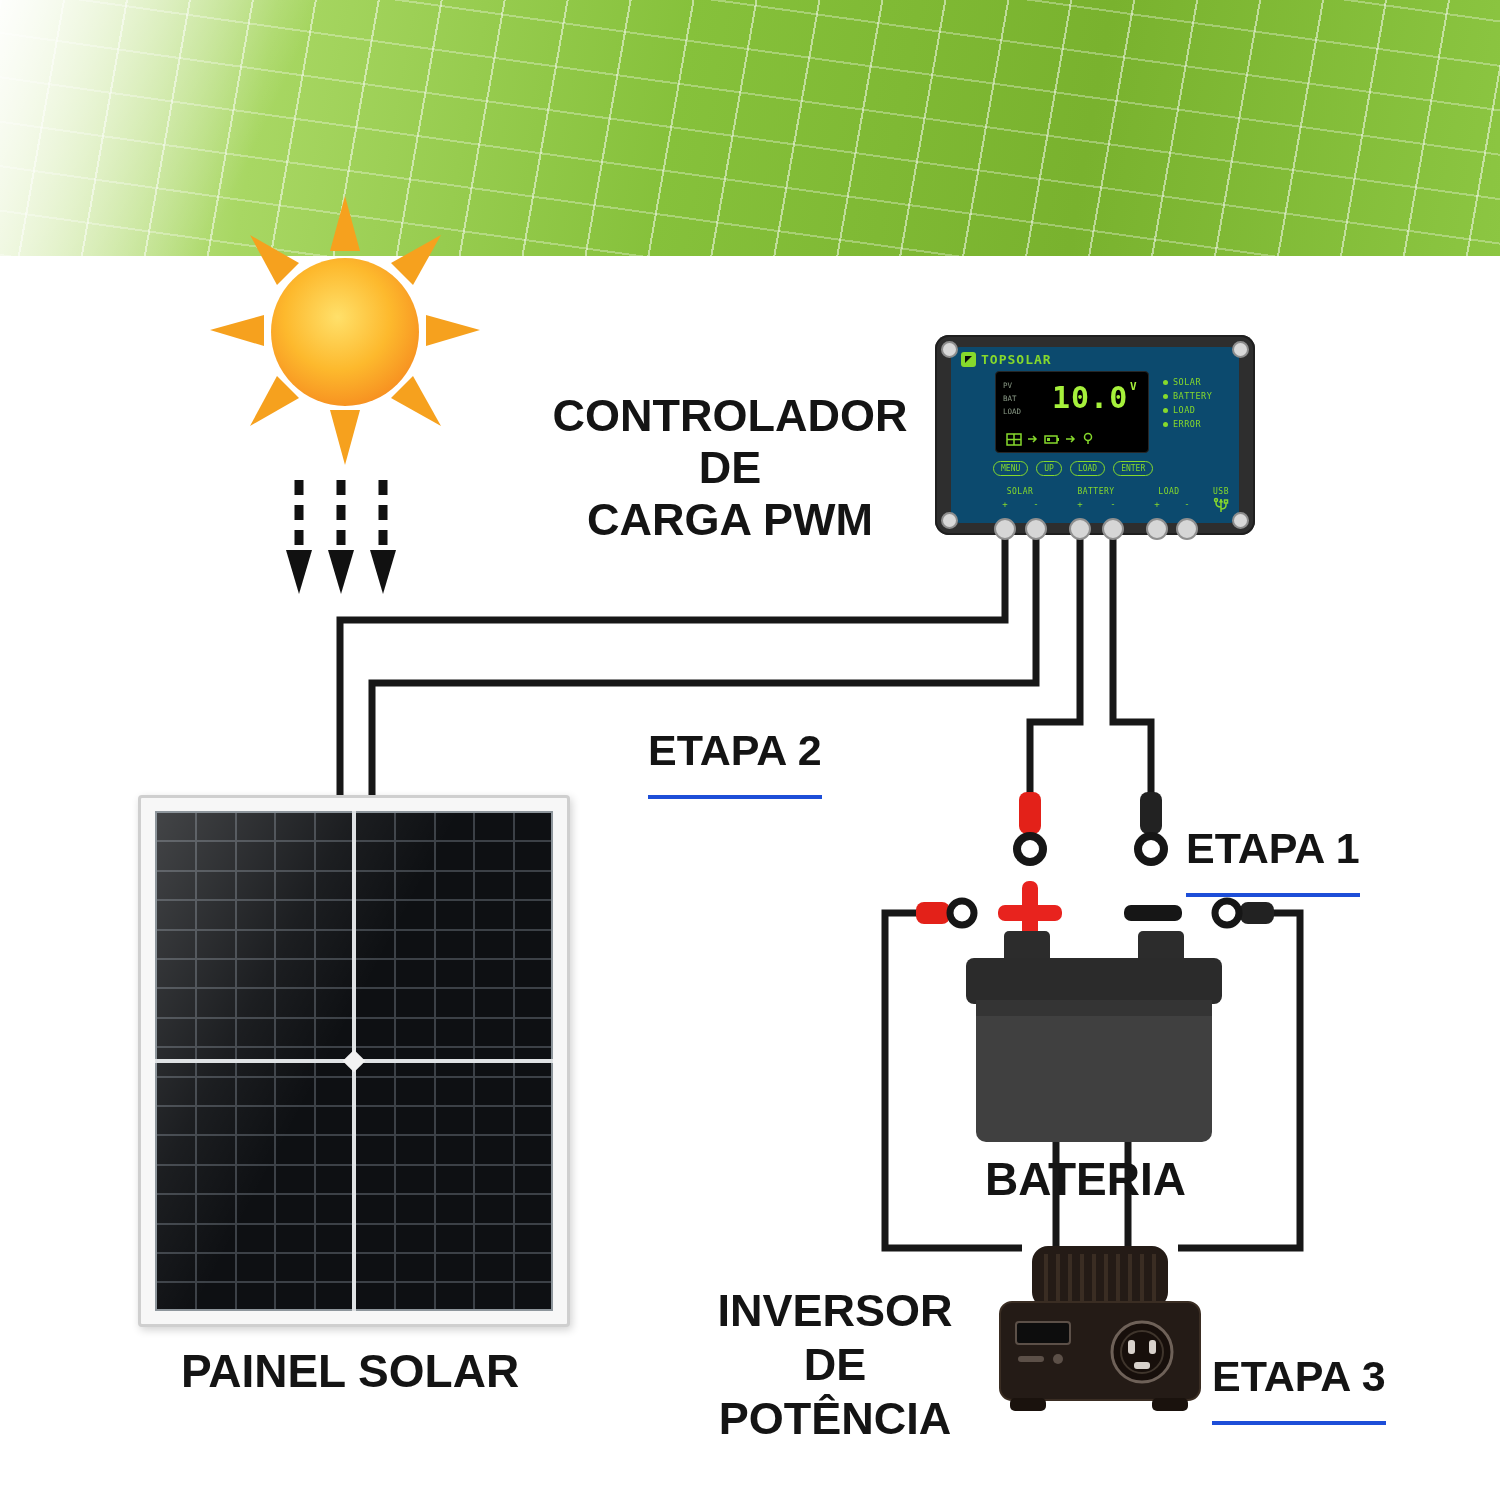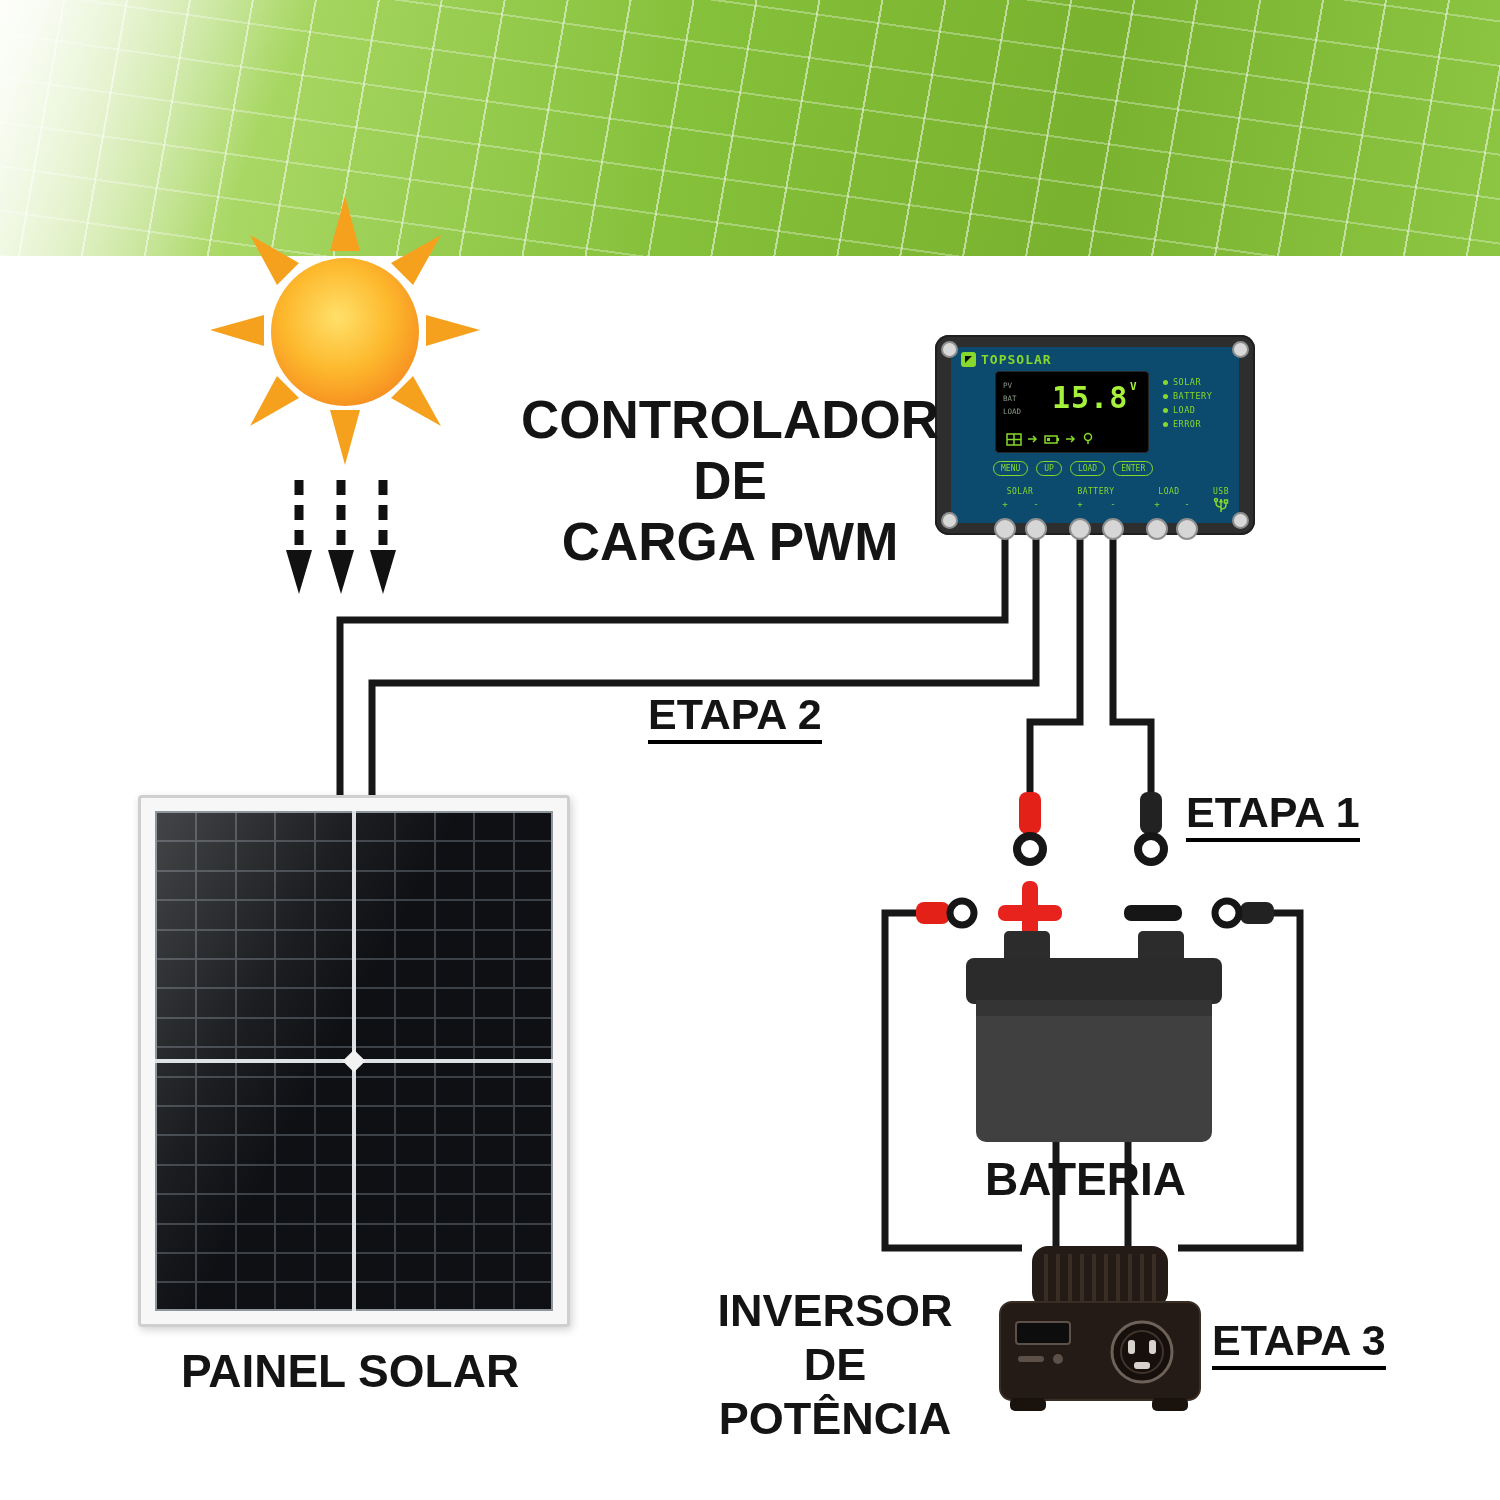--- a/index.html
+++ b/index.html
@@ -63,22 +63,22 @@
   .ct-0{left:41px;width:56px;} .ct-1{left:117px;width:56px;} .ct-2{left:193px;width:50px;} .ct-3{left:250px;width:40px;}
   .cpol{position:absolute;top:152px;width:12px;text-align:center;color:#86D92C;font:9px "DejaVu Sans Mono",monospace;}
   .cp-0{left:48px;} .cp-1{left:79px;} .cp-2{left:123px;} .cp-3{left:156px;} .cp-4{left:200px;} .cp-5{left:230px;}
   .cusb{position:absolute;left:260px;top:148px;}
 
   
   .overlay{position:absolute;left:0;top:0;z-index:5;pointer-events:none;}
 
   
   .lbl{position:absolute;z-index:6;color:#141414;font-weight:600;}
-  .ul{border-bottom:4px solid #000000;padding-bottom:1px;display:inline-block;}
-  .t-controller{left:520px;top:390px;width:420px;text-align:center;font-size:53px;line-height:1.15;}
+  .ul{border-bottom:4px solid #1d4ed8;padding-bottom:20px;display:inline-block;margin-top:36px;}
+  .t-controller{left:520px;top:390px;width:420px;text-align:center;font-size:45px;line-height:1.15;}
   .t-etapa2{left:648px;top:690px;font-size:43px;}
   .t-etapa1{left:1186px;top:788px;font-size:43px;}
   .t-etapa3{left:1212px;top:1316px;font-size:43px;}
   .t-bateria{left:985px;top:1152px;width:220px;font-size:46px;}
   .t-painel{left:140px;top:1344px;width:420px;text-align:center;font-size:46px;}
   .t-inversor{left:695px;top:1284px;width:280px;text-align:center;font-size:45px;line-height:1.2;}
 </style>
 </head>
 <body>
 
@@ -113,21 +113,21 @@
       <div class="clogo">
         <span class="clogo-mark"></span>
         <span class="clogo-text">TOPSOLAR</span>
       </div>
       <div class="cscreen">
         <div class="cside">
           <span>PV</span>
           <span>BAT</span>
           <span>LOAD</span>
         </div>
-        <span class="cval">15.8</span>
+        <span class="cval">10.0</span>
         <span class="cunit">V</span>
         <div class="cicons">
           <svg class="ic" width="16" height="13" viewBox="0 0 16 13">
             <rect x="1" y="1" width="14" height="11"></rect>
               <line x1="8" y1="1" x2="8" y2="12"></line>
               <line x1="1" y1="6.5" x2="15" y2="6.5"></line>
           </svg>
           <svg class="ic" width="12" height="10" viewBox="0 0 12 10">
             <path d="M1 5 H9 M6 2 L9 5 L6 8"></path>
           </svg>

